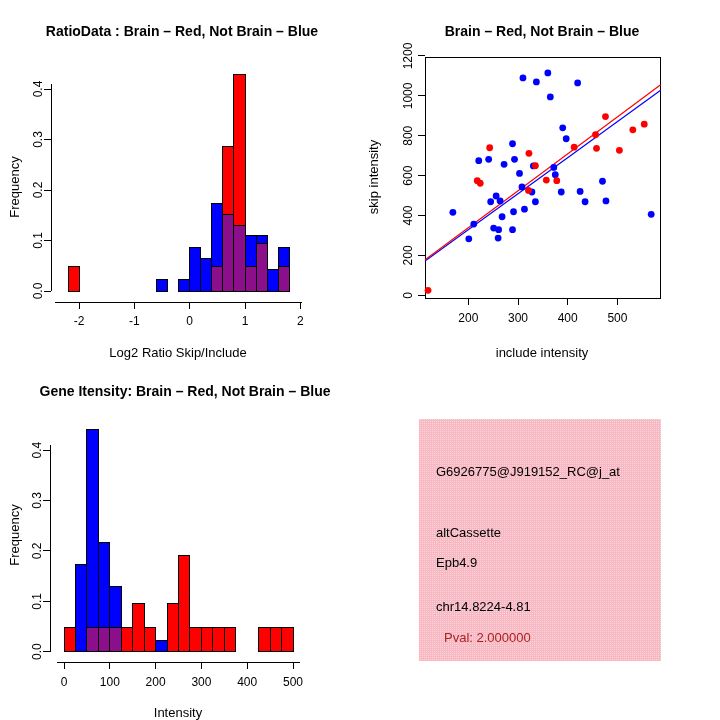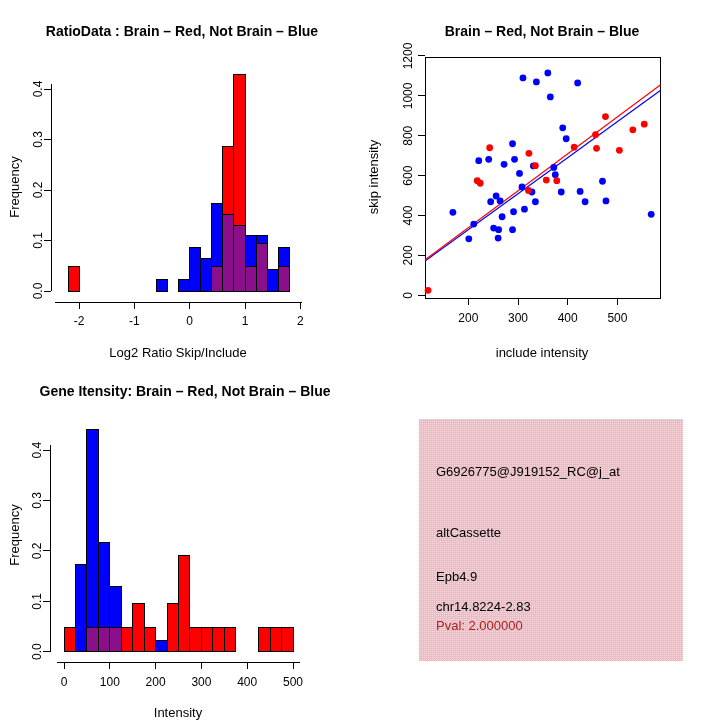--- a/index.html
+++ b/index.html
@@ -1,20 +1,20 @@
 <!DOCTYPE html>
 <html><head>
 <meta charset="utf-8">
 <style>
   html,body{margin:0;padding:0;background:#ffffff;}
   #canvas{position:relative;width:720px;height:720px;background:#ffffff;overflow:hidden;
           font-family:"Liberation Sans", sans-serif;}
   #plot-svg{position:absolute;left:0;top:0;}
   .info-panel{
-    position:absolute;left:419px;top:419px;width:264px;height:242px;
+    position:absolute;left:419px;top:419px;width:242px;height:242px;
     background-color:#ffb4c0;
     background-image:conic-gradient(#e4dfe2 0 25%, rgba(0,0,0,0) 0);
     background-size:2px 2px;
   }
   .info-line{
     position:absolute;left:17px;height:16px;line-height:16px;
     font-size:13px;color:#000000;white-space:nowrap;
   }
   .info-line.pval{font-weight:normal;}
 </style>
@@ -214,17 +214,17 @@
         </g>
         <text x="185" y="391" text-anchor="middle" font-size="14" font-family="&quot;Liberation Sans&quot;, sans-serif" fill="#000" dominant-baseline="central" font-weight="bold">Gene Itensity: Brain – Red, Not Brain – Blue</text>
         <text x="178" y="712" text-anchor="middle" font-size="13" font-family="&quot;Liberation Sans&quot;, sans-serif" fill="#000" dominant-baseline="central" font-weight="normal">Intensity</text>
         <text x="14" y="535" text-anchor="middle" font-size="13" font-family="&quot;Liberation Sans&quot;, sans-serif" fill="#000" dominant-baseline="central" font-weight="normal" transform="rotate(-90 14 535)">Frequency</text>
       </g>
     </svg>
 
   <div class="info-panel">
     <div class="info-line" style="top:45px">G6926775@J919152_RC@j_at</div>
     <div class="info-line" style="top:106px">altCassette</div>
-    <div class="info-line" style="top:150px">Epb4.9</div>
-    <div class="info-line" style="top:180px">chr14.8224-2.83</div>
-    <div class="info-line pval" style="top: 199px; color: rgb(170, 34, 34);">Pval: 2.000000</div>
+    <div class="info-line" style="top:136px">Epb4.9</div>
+    <div class="info-line" style="top:180px">chr14.8224-4.81</div>
+    <div class="info-line pval" style="top: 211px; color: rgb(170, 34, 34); margin-left: 8px;">Pval: 2.000000</div>
   </div>
 </div>
 
 </body></html>

